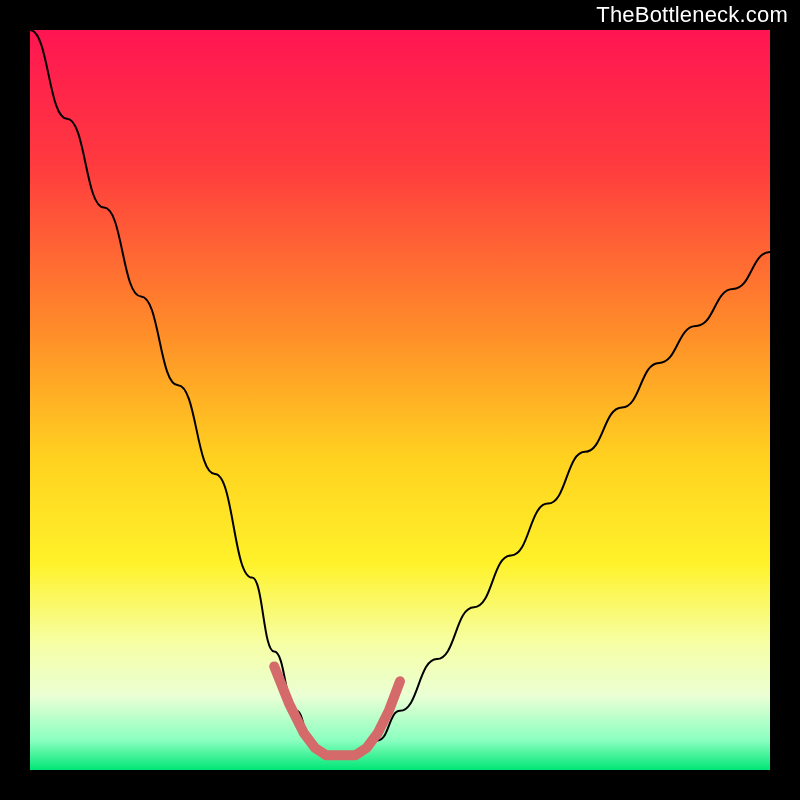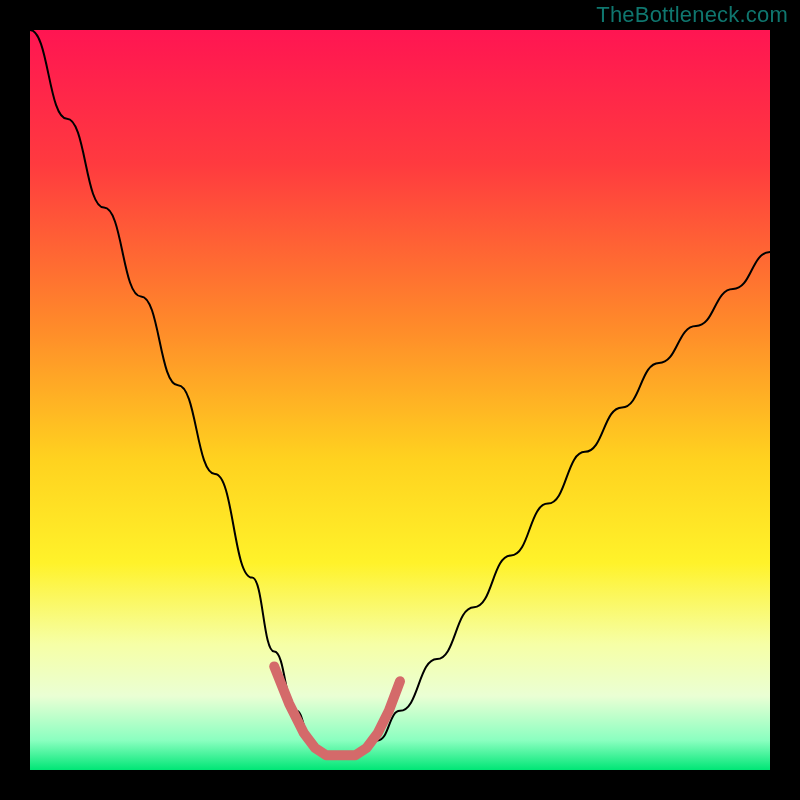--- a/index.html
+++ b/index.html
@@ -20,21 +20,21 @@
     position: absolute;
     left: 30px;
     top: 30px;
     width: 740px;
     height: 740px;
   }
   .watermark {
     position: absolute;
     top: 2px;
     right: 12px;
-    color: #0f766e;
+    color: #ffffff;
     font-size: 22px;
     font-weight: 500;
     letter-spacing: 0.2px;
     user-select: none;
   }
 </style>
 </head>
 <body>
 
 <div class="frame">

